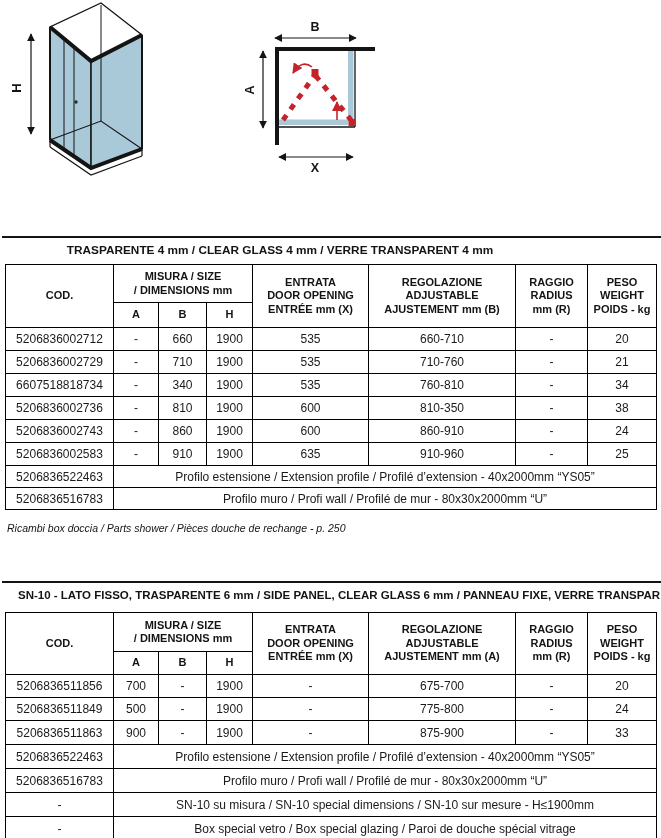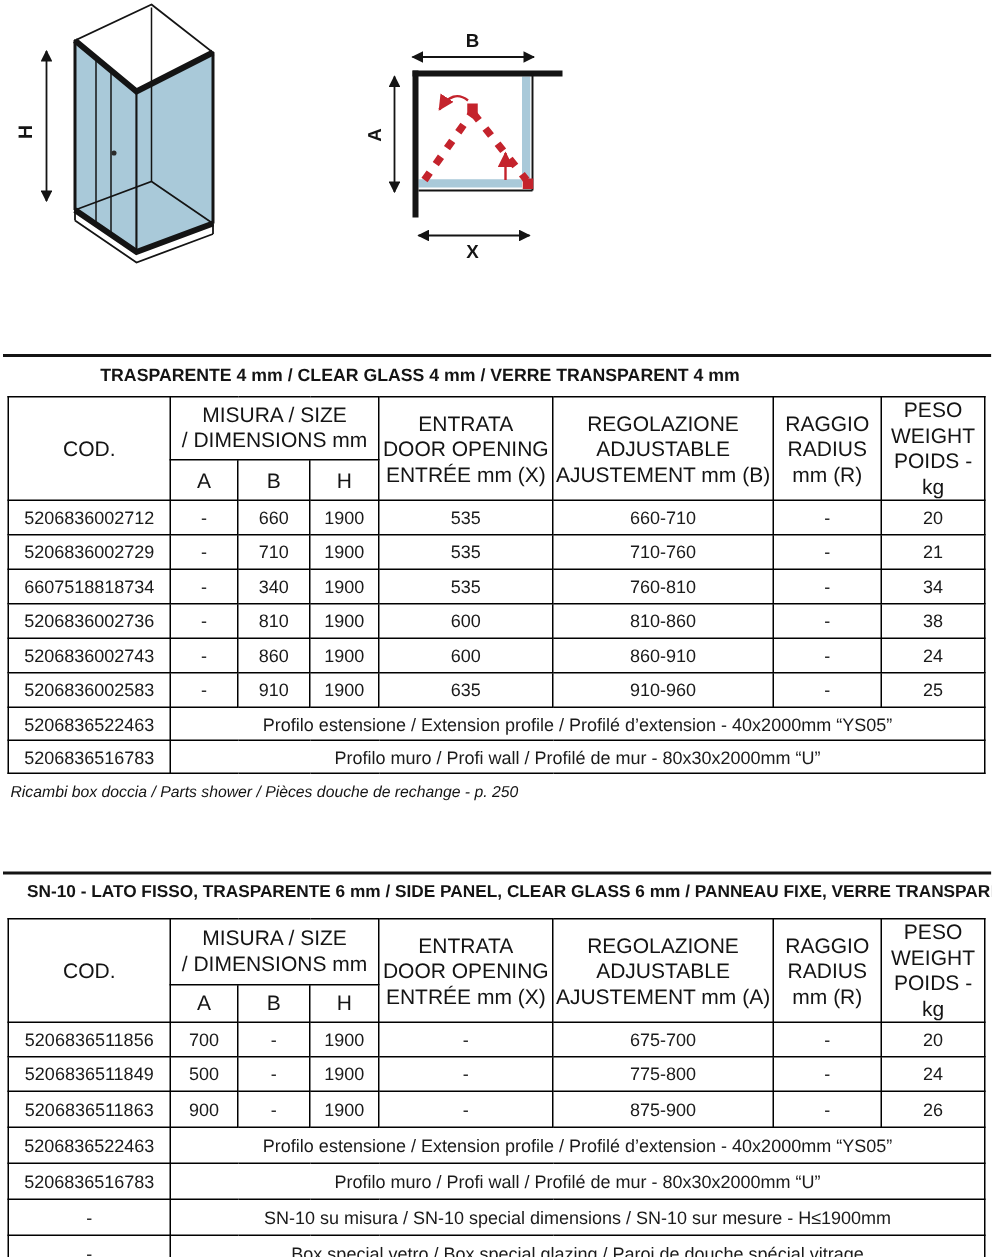--- a/index.html
+++ b/index.html
@@ -7,21 +7,21 @@
         font-family:"Liberation Sans",sans-serif;color:#1a1a1a;}
   .abs{position:absolute;}
   .rule{position:absolute;left:2px;width:659px;height:2px;background:#141414;}
   .sec-title{position:absolute;left:0;width:560px;text-align:center;
              font-size:11.8px;font-weight:bold;letter-spacing:0;color:#141414;}
   .sec-title2{position:absolute;left:18px;width:643px;white-space:nowrap;overflow:hidden;
               font-size:11.5px;font-weight:bold;color:#141414;}
   table.spec{position:absolute;left:5px;border-collapse:collapse;table-layout:fixed;width:651px;}
   table.spec th,table.spec td{border:1px solid #000;padding:0;text-align:center;
       vertical-align:middle;font-size:12px;color:#1a1a1a;overflow:hidden;}
-  table.spec th{font-size:14px;font-weight:normal;line-height:1.22;white-space:pre-line;color:#141414;}
+  table.spec th{font-size:11px;font-weight:bold;line-height:1.22;white-space:pre-line;color:#141414;}
   td.wide{text-align:left;padding-left:9px;font-size:11.8px;}
   .notes{position:absolute;left:7px;font-size:10.5px;line-height:15px;color:#141414;font-style:italic;}
   svg text{font-family:"Liberation Sans",sans-serif;font-weight:bold;fill:#141414;}
   .lnB{stroke:#141414;fill:none;}
   .glass{fill:var(--glass-blue,#a9c9d9);}
   .redfill{fill:var(--accent-red,#c4232c);}
   .redln{stroke:var(--accent-red,#c4232c);fill:none;}
   .mkB{fill:#141414;}
 </style>
 </head>
@@ -156,21 +156,21 @@
       <td>760-810</td>
       <td>-</td>
       <td>34</td>
     </tr>
     <tr style="height:23px">
       <td>5206836002736</td>
       <td>-</td>
       <td>810</td>
       <td>1900</td>
       <td>600</td>
-      <td>810-860</td>
+      <td>810-350</td>
       <td>-</td>
       <td>38</td>
     </tr>
     <tr style="height:23px">
       <td>5206836002743</td>
       <td>-</td>
       <td>860</td>
       <td>1900</td>
       <td>600</td>
       <td>860-910</td>
@@ -260,21 +260,21 @@
       <td>24</td>
     </tr>
     <tr style="height:24px">
       <td>5206836511863</td>
       <td>900</td>
       <td>-</td>
       <td>1900</td>
       <td>-</td>
       <td>875-900</td>
       <td>-</td>
-      <td>26</td>
+      <td>33</td>
     </tr>
     <tr style="height:24px">
       <td>5206836522463</td>
       <td class="wide" colspan="7">Profilo estensione / Extension profile / Profilé d’extension - 40x2000mm “YS05”</td>
     </tr>
     <tr style="height:24px">
       <td>5206836516783</td>
       <td class="wide" colspan="7">Profilo muro / Profi wall / Profilé de mur - 80x30x2000mm “U”</td>
     </tr>
     <tr style="height:24px">

